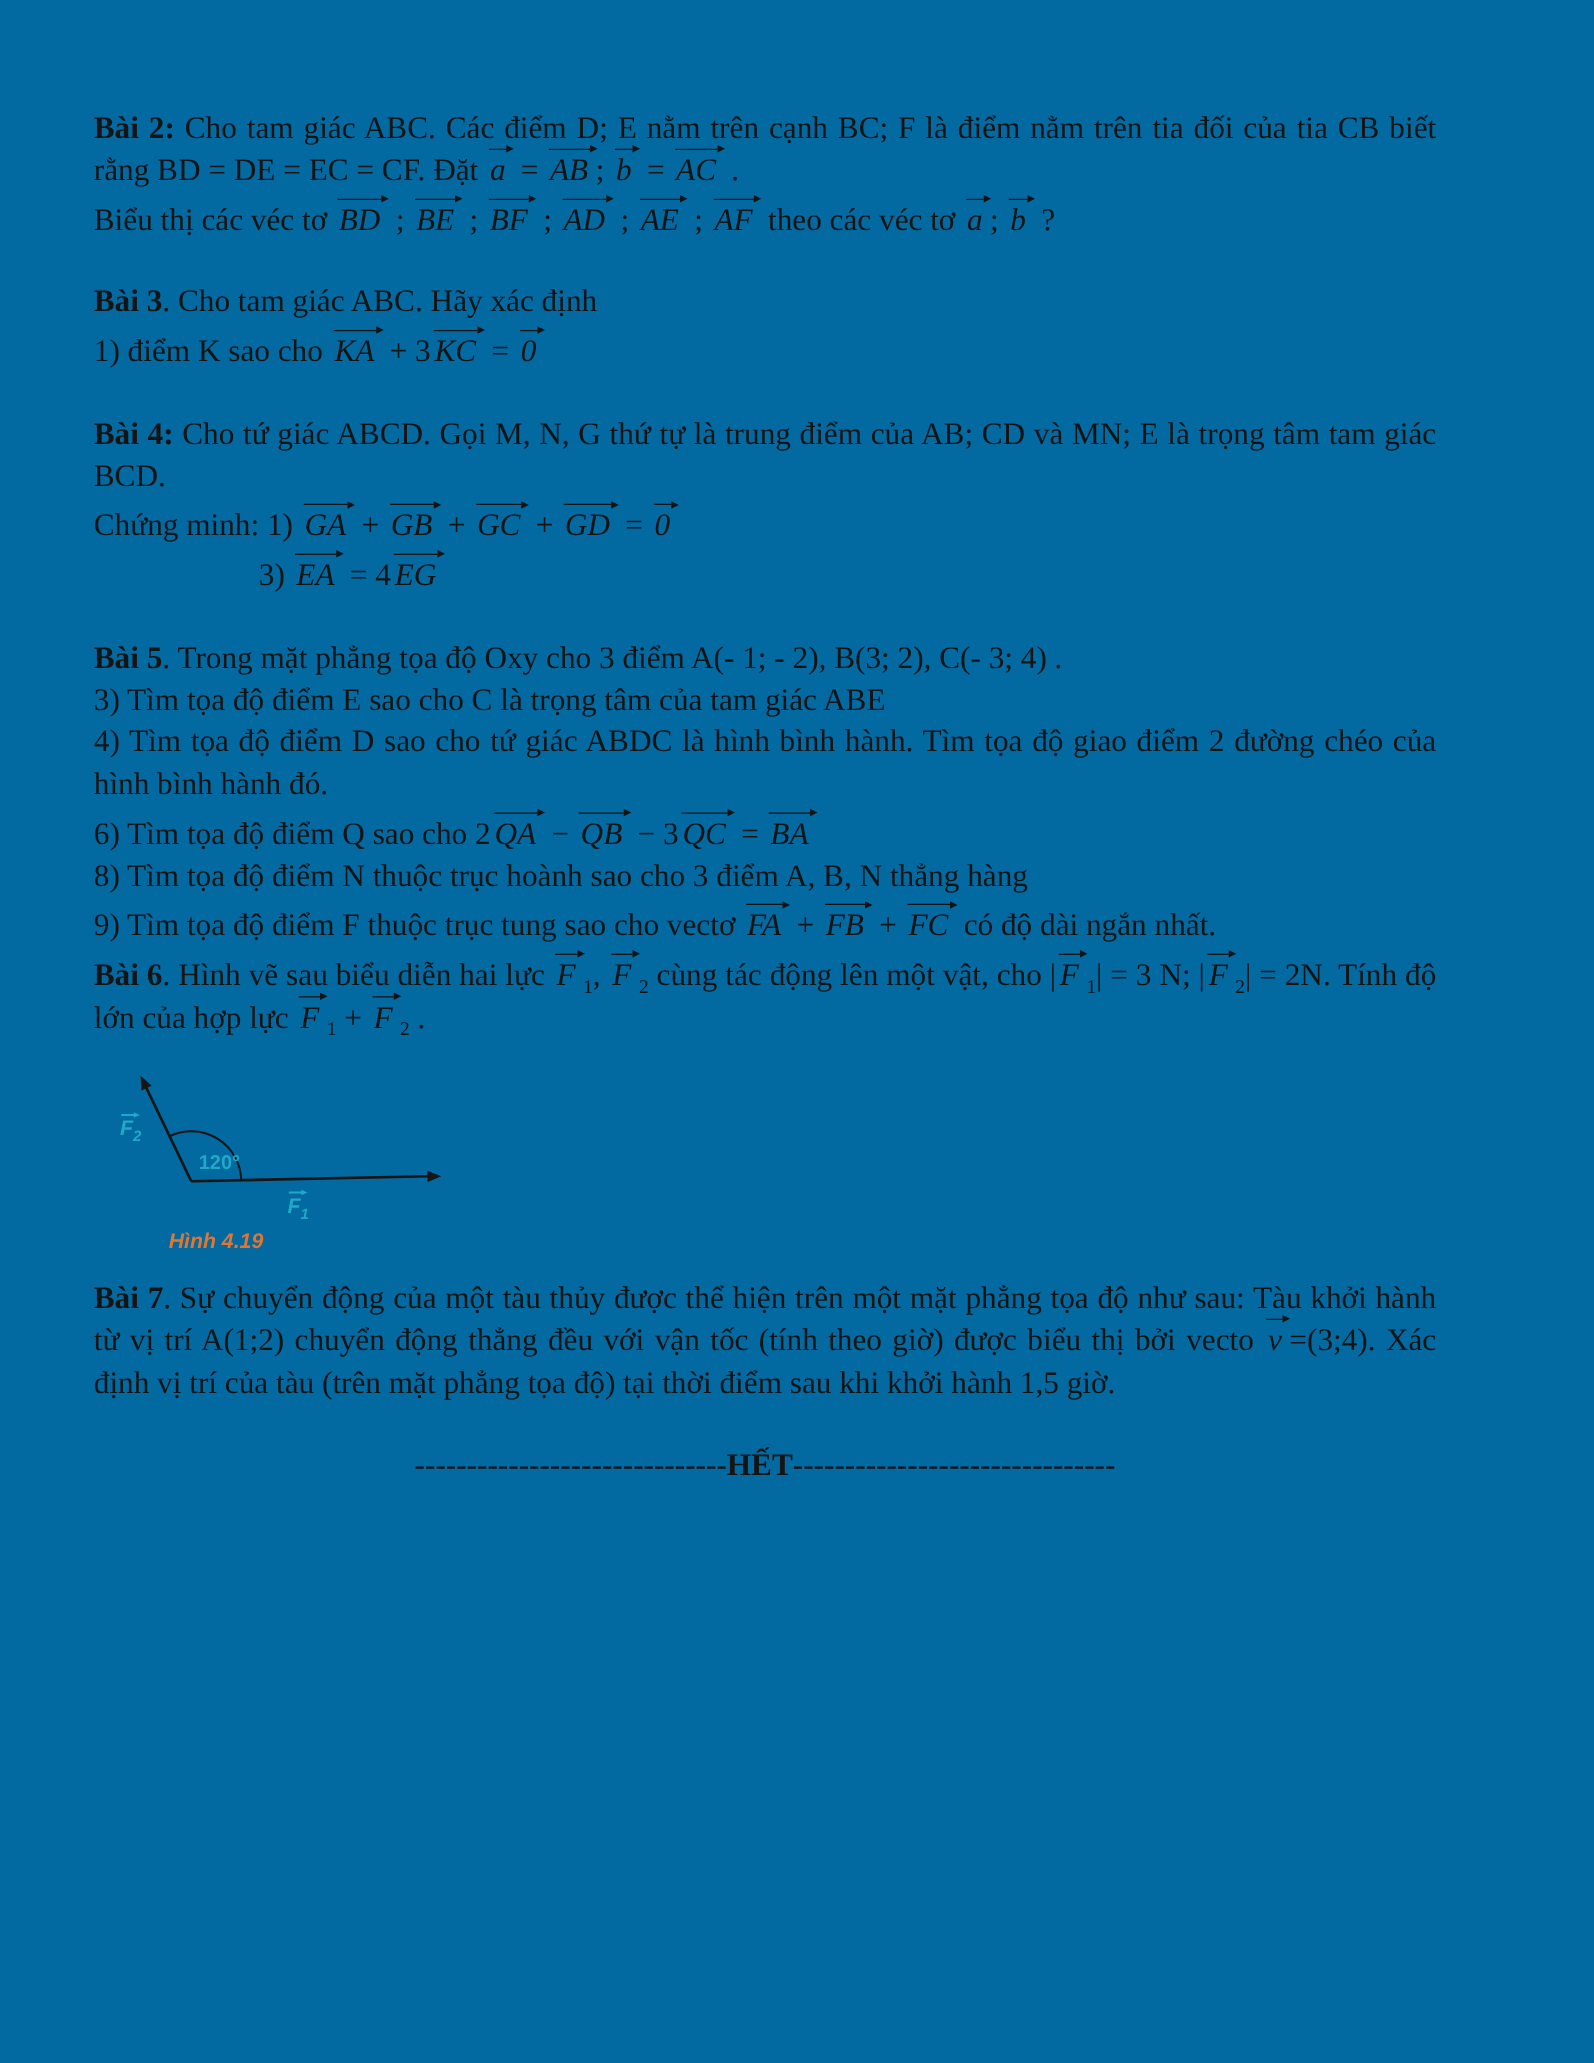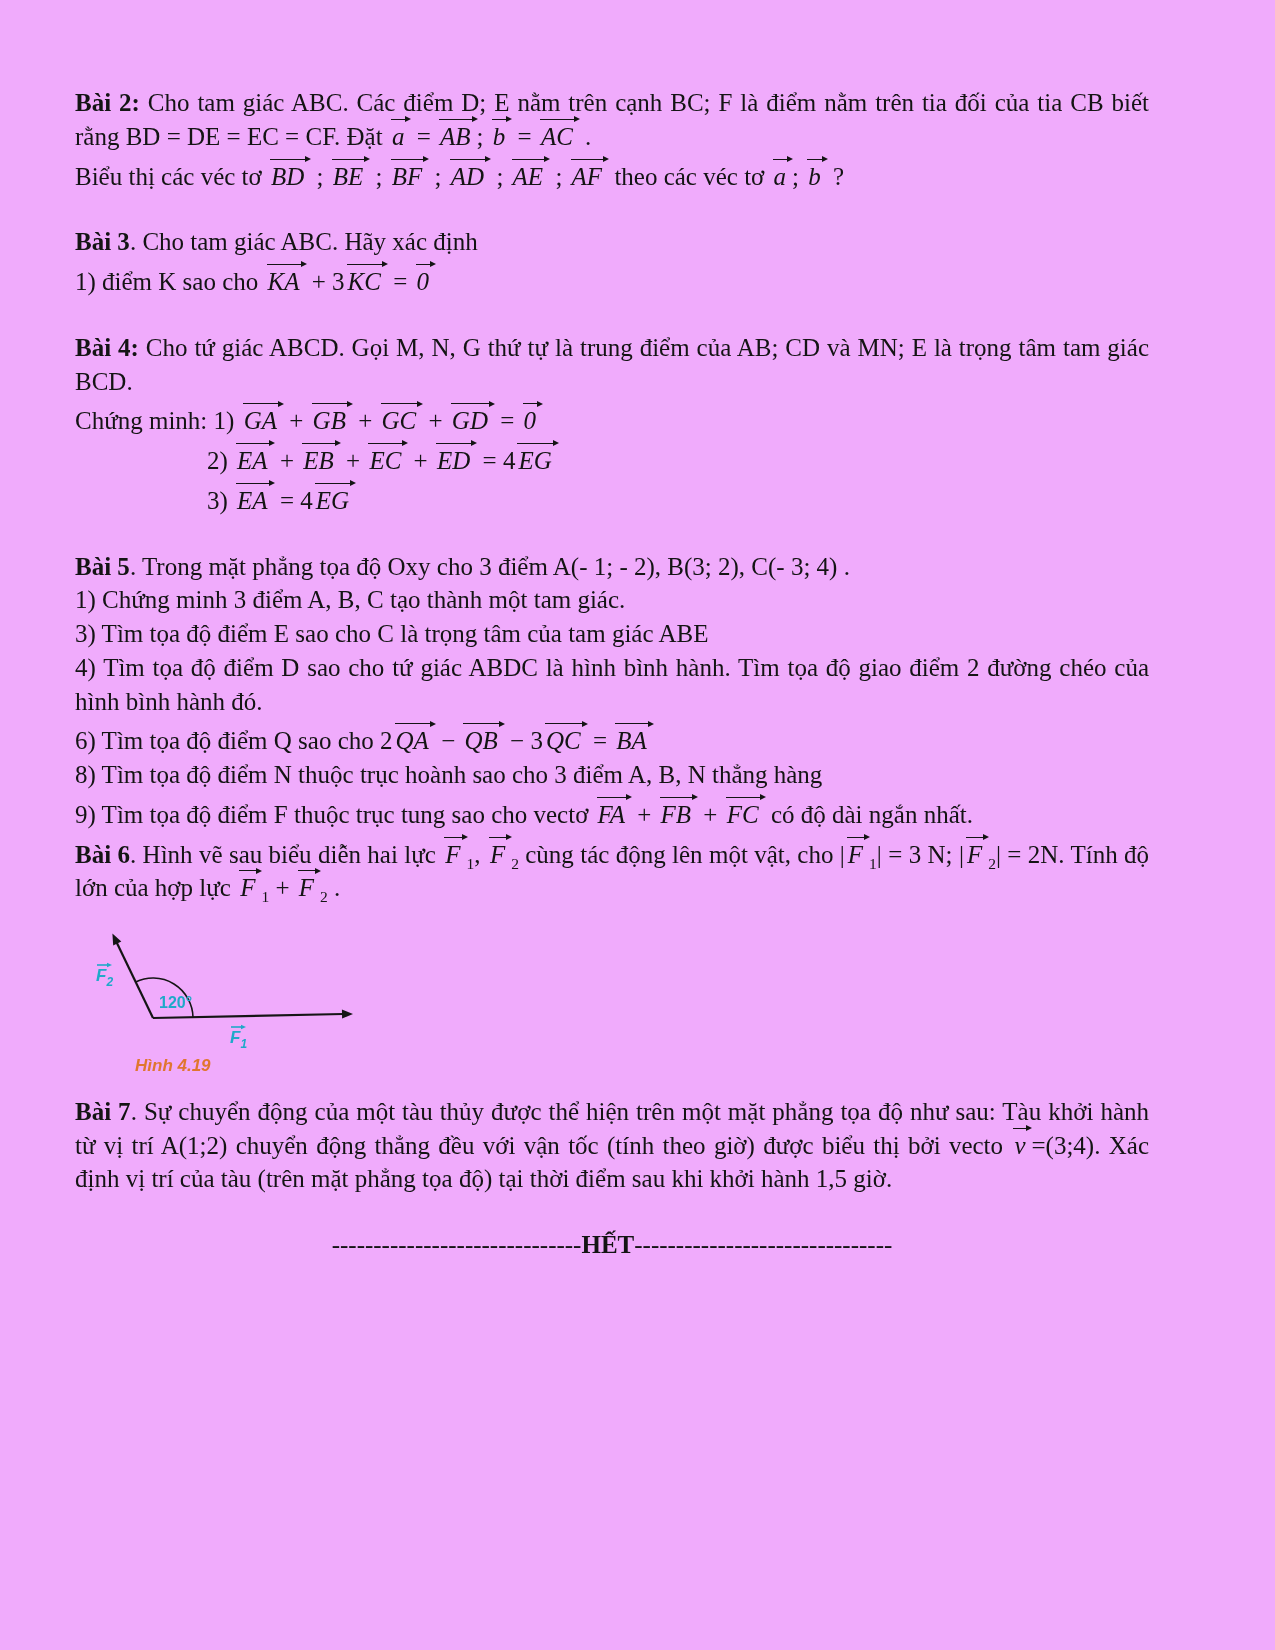--- a/index.html
+++ b/index.html
@@ -7,21 +7,21 @@
   html, body { margin: 0; padding: 0; }
   body {
     width: 1275px;
     min-height: 1650px;
     background: #ffffff;
     color: #141414;
     font-family: "Liberation Serif", "DejaVu Serif", serif;
     font-size: 25px;
     line-height: 1.35;
   }
-  .sheet { width: 1275px; min-height: 1650px; background: #f0abfc; }
+  .sheet { width: 1275px; min-height: 1650px; background: #0369a1; }
   .doc { padding: 80px 126px 40px 75px; }
 
   p.line { margin: 0; }
   p.justify { text-align: justify; }
   p.center { text-align: center; }
   p.gap { margin-top: 32px; }
   p.indent1 { padding-left: 132px; }
   p.math { margin-top: 6px; }
 
   .plabel { font-weight: bold; }
@@ -62,24 +62,22 @@
 <body>
 
 <div class="sheet">
   <div class="doc">
       <p class="line justify math"><b class="plabel">Bài 2:</b> Cho tam giác ABC. Các điểm D; E nằm trên cạnh BC;  F là điểm nằm trên tia đối của tia CB biết rằng BD = DE = EC = CF. Đặt <span class="vec">a</span> = <span class="vec">AB</span>; <span class="vec">b</span> = <span class="vec">AC</span> .</p>
       <p class="line math">Biểu thị các véc tơ <span class="vec">BD</span> ; <span class="vec">BE</span> ; <span class="vec">BF</span> ; <span class="vec">AD</span> ; <span class="vec">AE</span> ; <span class="vec">AF</span> theo các véc tơ <span class="vec">a</span>; <span class="vec">b</span> ?</p>
       <p class="line gap"><b class="plabel">Bài 3</b>. Cho tam giác ABC. Hãy xác định</p>
       <p class="line math">1) điểm K sao cho  <span class="vec">KA</span> + 3<span class="vec">KC</span> = <span class="vec">0</span></p>
       <p class="line justify gap"><b class="plabel">Bài 4:</b> Cho tứ giác ABCD. Gọi M, N, G thứ tự là trung điểm của AB; CD và MN; E là trọng tâm tam giác BCD.</p>
       <p class="line math">Chứng minh:  1)  <span class="vec">GA</span> + <span class="vec">GB</span> + <span class="vec">GC</span> + <span class="vec">GD</span> = <span class="vec">0</span></p>
-      <p class="line indent1 math">2) <span class="vec">EA</span> + <span class="vec">EB</span> + <span class="vec">EC</span> + <span class="vec">ED</span> = 4<span class="vec">EG</span></p>
       <p class="line indent1 math">3) <span class="vec">EA</span> = 4<span class="vec">EG</span></p>
       <p class="line gap"><b class="plabel">Bài 5</b>. Trong mặt phẳng tọa độ Oxy cho 3 điểm A(- 1; - 2), B(3; 2), C(- 3; 4) .</p>
-      <p class="line">1) Chứng minh 3 điểm A, B, C tạo thành một tam giác.</p>
       <p class="line">3) Tìm tọa độ điểm E sao cho C là trọng tâm của tam giác ABE</p>
       <p class="line justify">4) Tìm tọa độ điểm D sao cho tứ giác ABDC là hình bình hành. Tìm tọa độ giao điểm 2 đường chéo của hình bình hành đó.</p>
       <p class="line math">6) Tìm tọa độ điểm Q sao cho  2<span class="vec">QA</span> − <span class="vec">QB</span> − 3<span class="vec">QC</span> = <span class="vec">BA</span></p>
       <p class="line">8) Tìm tọa độ điểm N thuộc trục hoành sao cho 3 điểm A, B, N thẳng hàng</p>
       <p class="line math">9) Tìm tọa độ điểm F thuộc trục tung sao cho vectơ  <span class="vec">FA</span> + <span class="vec">FB</span> + <span class="vec">FC</span>  có độ dài ngắn nhất.</p>
       <p class="line justify gap math"><b class="plabel ul">Bài 6</b>. Hình vẽ sau biểu diễn hai lực  <span class="vec">F</span><sub class="sb">1</sub>,  <span class="vec">F</span><sub class="sb">2</sub> cùng tác động lên một vật, cho |<span class="vec">F</span><sub class="sb">1</sub>| = 3 N;  |<span class="vec">F</span><sub class="sb">2</sub>|  = 2N. Tính độ lớn của hợp lực  <span class="vec">F</span><sub class="sb">1</sub> + <span class="vec">F</span><sub class="sb">2</sub> .</p>
       <div id="figure-hinh-4-19" class="figure">
   <svg width="310" height="165" viewBox="0 0 310 165" aria-hidden="true">
 
     <g>

